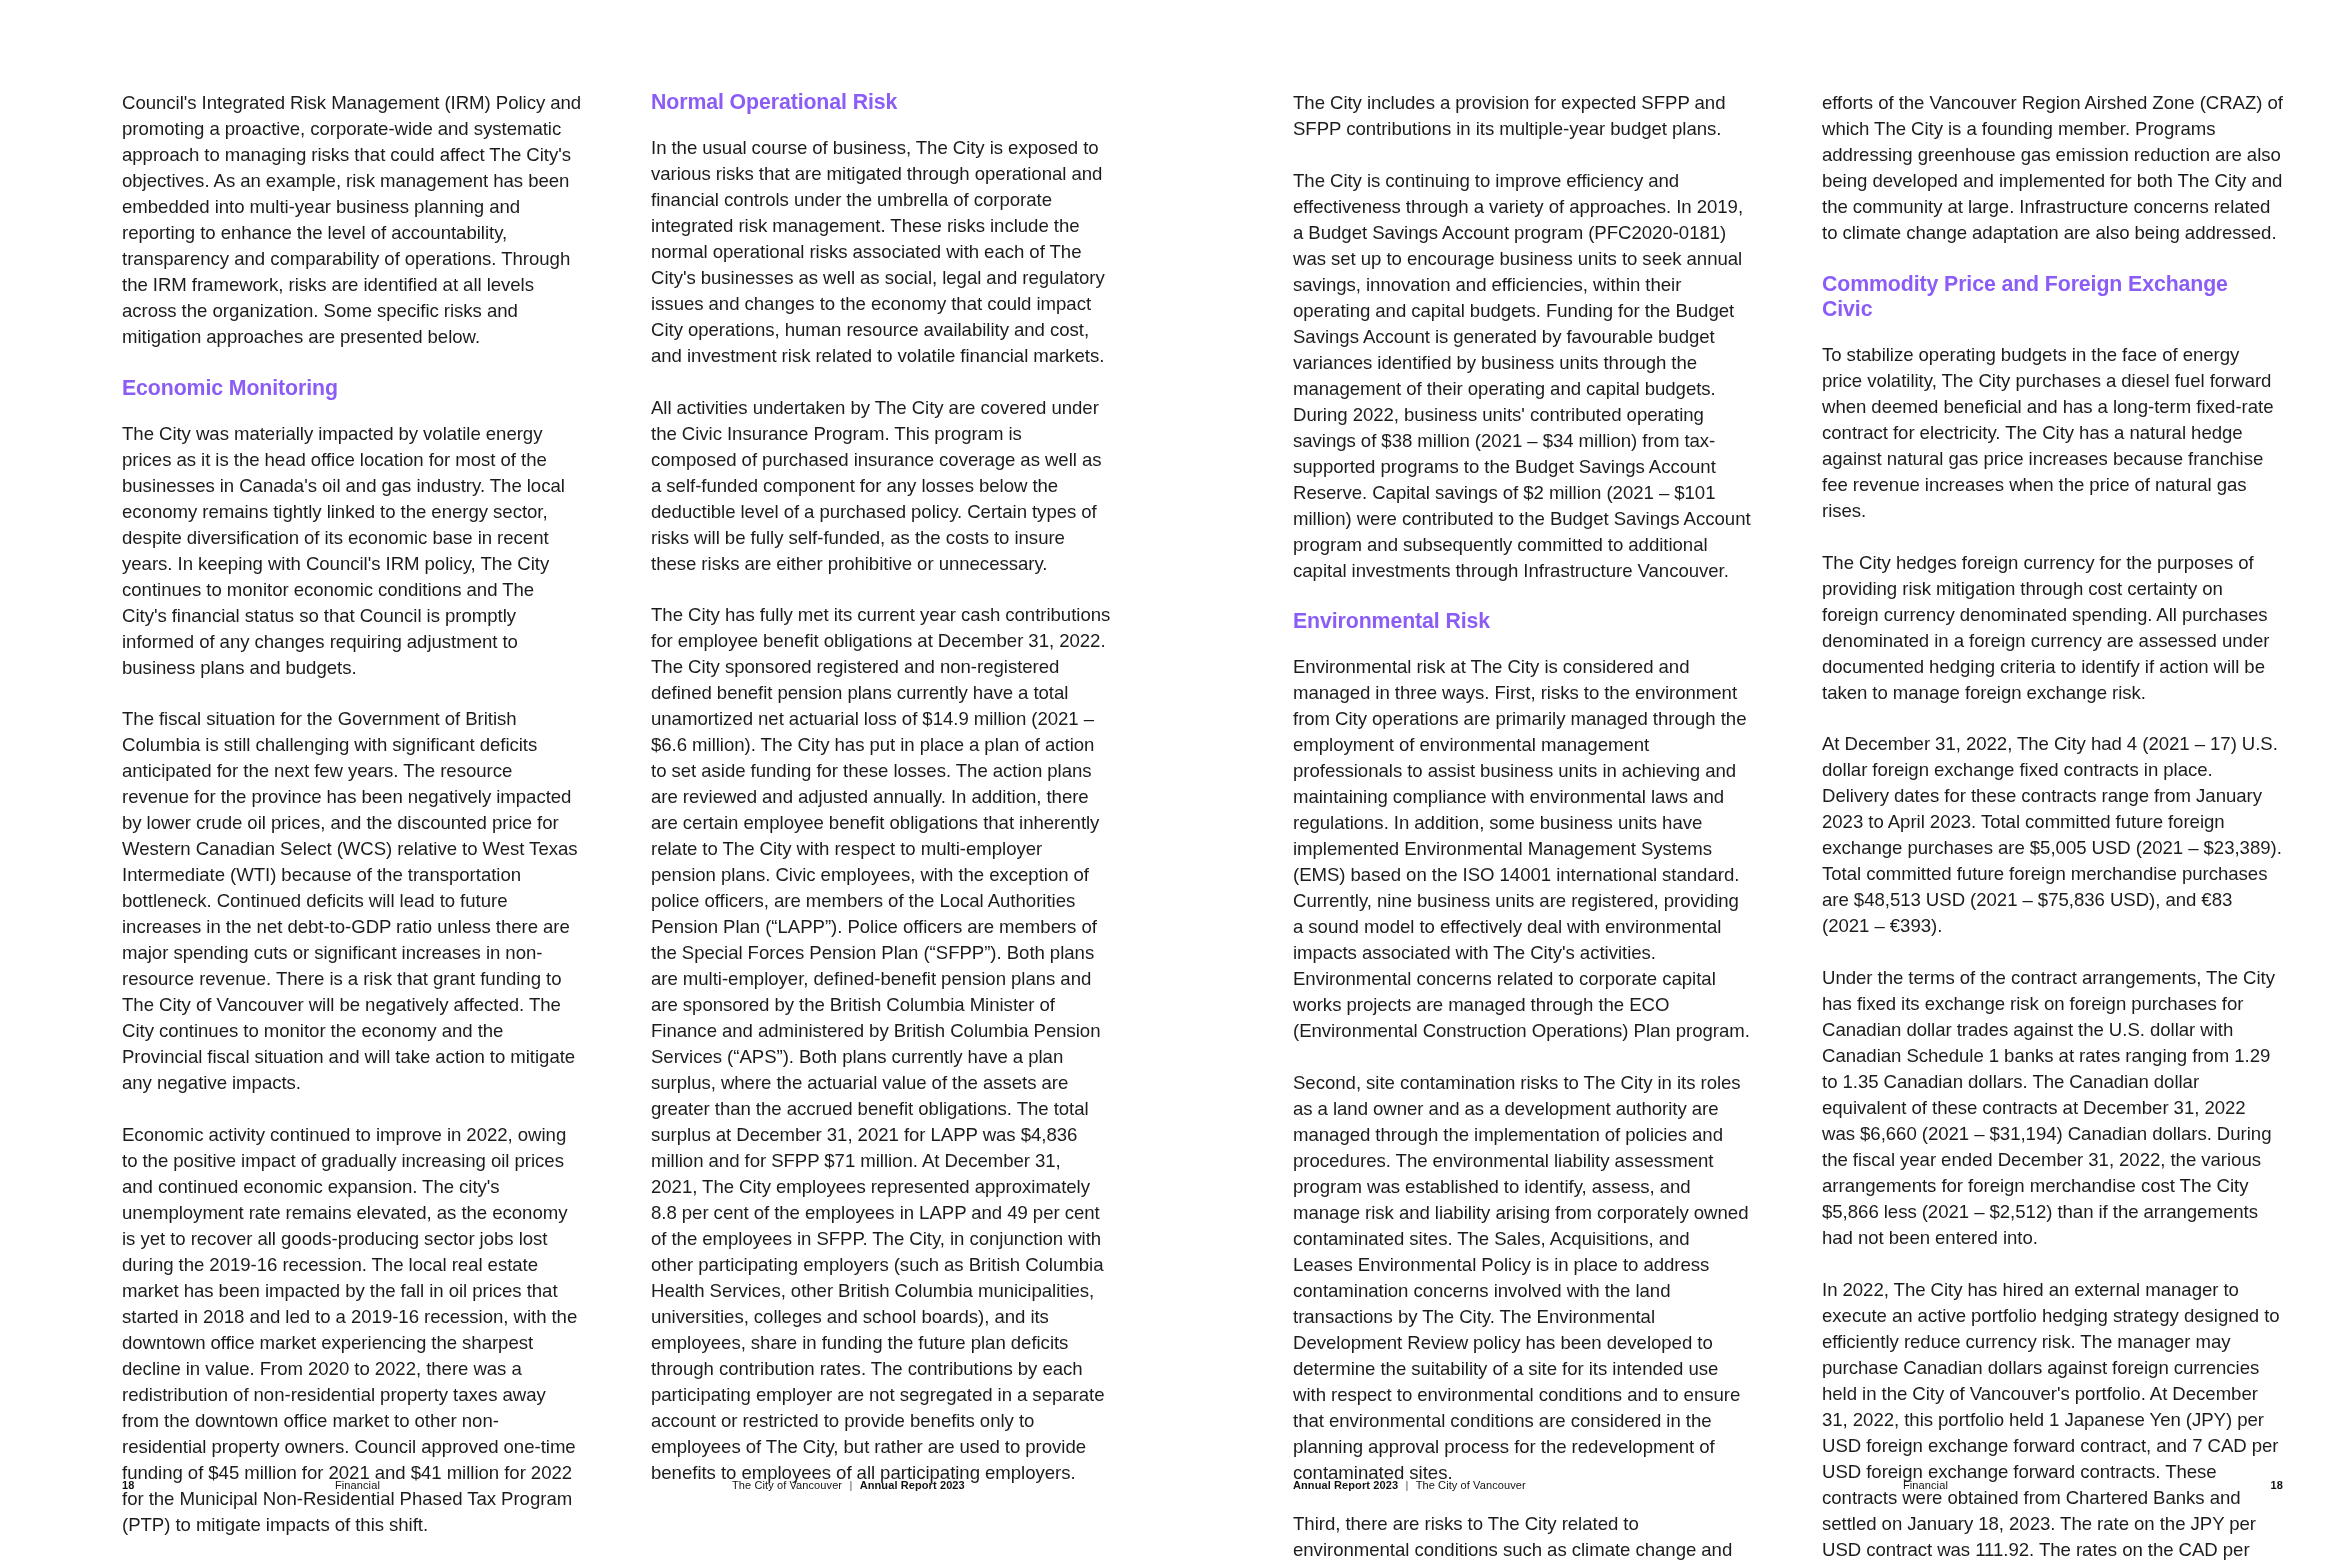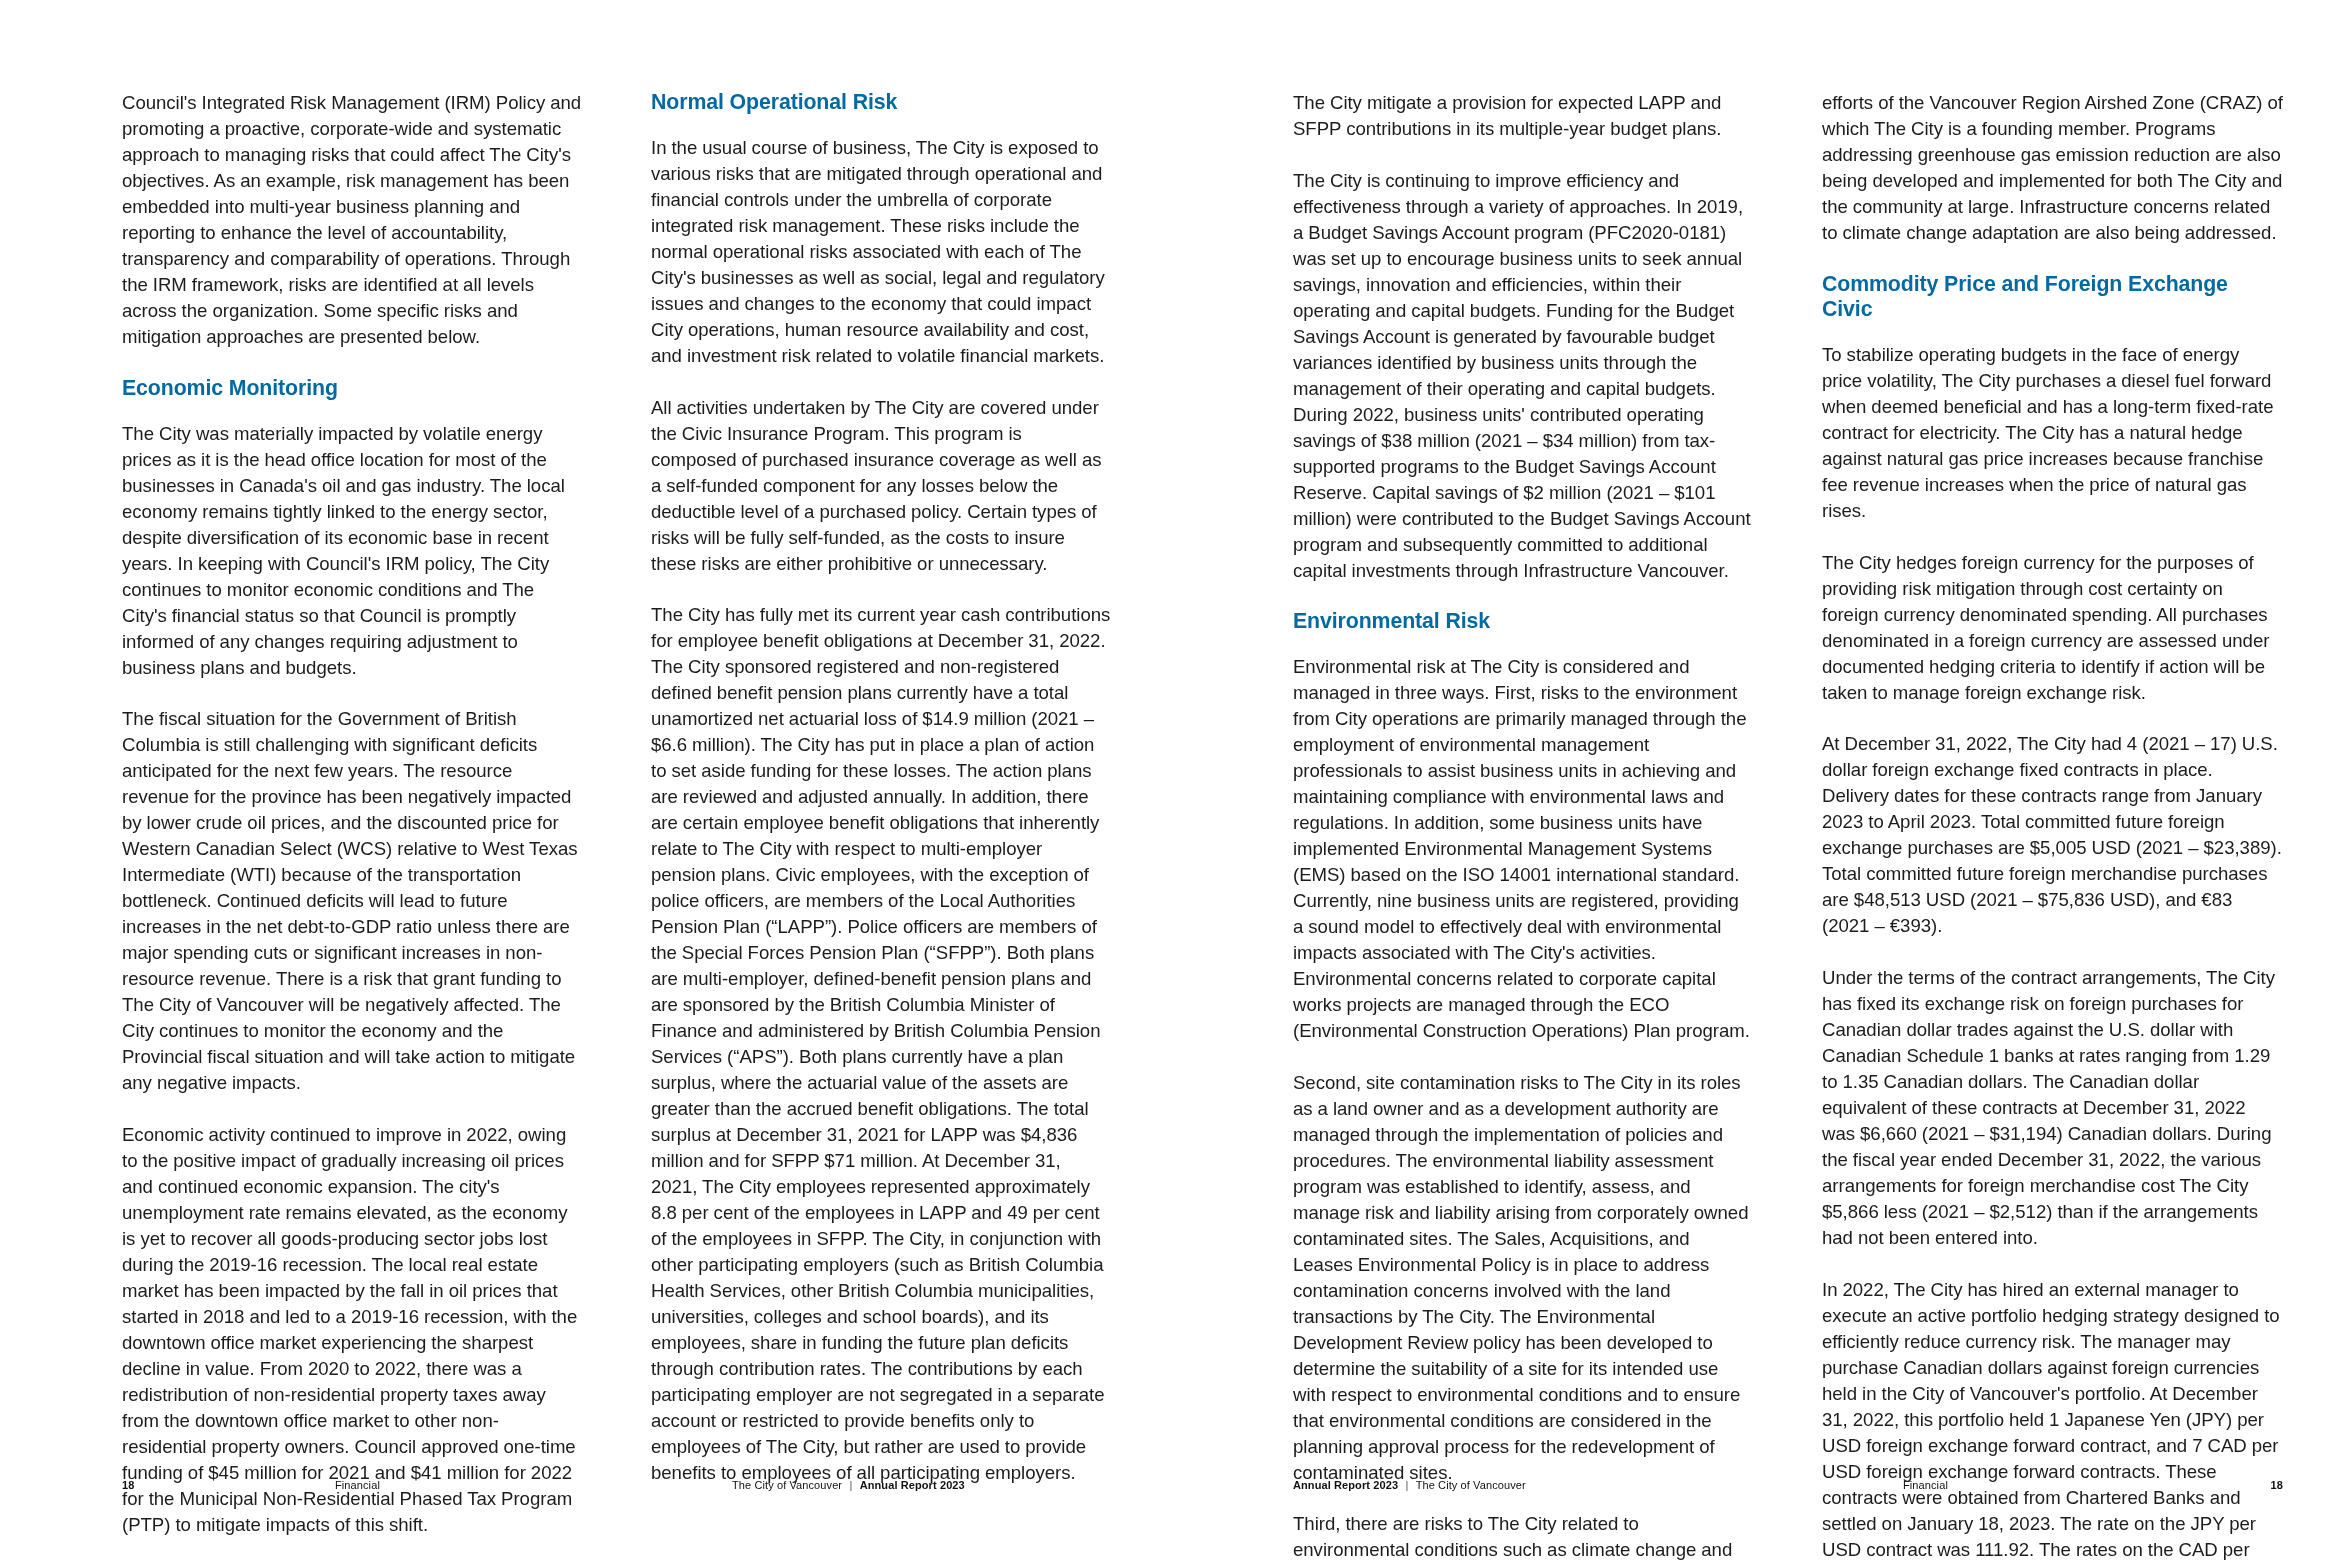--- a/index.html
+++ b/index.html
@@ -58,21 +58,21 @@
     word-spacing: -0.1px;
     font-weight: 400;
   }
   p.body:last-child { margin-bottom: 0; }
 
   h2.section-head {
     margin: 13.4px 0 19.5px 0;
     font-size: 21.3px;
     line-height: 25.6px;
     font-weight: 700;
-    color: #0369a1;
+    color: #8b5cf6;
     letter-spacing: -0.1px;
   }
   h2.section-head.first { margin-top: 0; }
 
   
   .footer {
     position: absolute;
     bottom: 0;
     height: 73px;
     width: 990px;
@@ -138,21 +138,21 @@
           <span class="f-city">The City of Vancouver</span><span class="f-sep">|</span><span class="f-report">Annual Report 2023</span>
         </span>
       </div>
     </div>
   </div>
 
   <div class="page page-right">
     <div class="columns">
 
       <div class="col">
-        <p class="body">The City mitigate a provision for expected LAPP and SFPP contributions in its multiple-year budget plans.</p>
+        <p class="body">The City includes a provision for expected SFPP and SFPP contributions in its multiple-year budget plans.</p>
         <p class="body">The City is continuing to improve efficiency and effectiveness through a variety of approaches. In 2019, a Budget Savings Account program (PFC2020-0181) was set up to encourage business units to seek annual savings, innovation and efficiencies, within their operating and capital budgets. Funding for the Budget Savings Account is generated by favourable budget variances identified by business units through the management of their operating and capital budgets. During 2022, business units' contributed operating savings of $38 million (2021 – $34 million) from tax-supported programs to the Budget Savings Account Reserve. Capital savings of $2 million (2021 – $101 million) were contributed to the Budget Savings Account program and subsequently committed to additional capital investments through Infrastructure Vancouver.</p>
 
         <h2 class="section-head">Environmental Risk</h2>
 
         <p class="body">Environmental risk at The City is considered and managed in three ways. First, risks to the environment from City operations are primarily managed through the employment of environmental management professionals to assist business units in achieving and maintaining compliance with environmental laws and regulations. In addition, some business units have implemented Environmental Management Systems (EMS) based on the ISO 14001 international standard. Currently, nine business units are registered, providing a sound model to effectively deal with environmental impacts associated with The City's activities. Environmental concerns related to corporate capital works projects are managed through the ECO (Environmental Construction Operations) Plan program.</p>
         <p class="body">Second, site contamination risks to The City in its roles as a land owner and as a development authority are managed through the implementation of policies and procedures. The environmental liability assessment program was established to identify, assess, and manage risk and liability arising from corporately owned contaminated sites. The Sales, Acquisitions, and Leases Environmental Policy is in place to address contamination concerns involved with the land transactions by The City. The Environmental Development Review policy has been developed to determine the suitability of a site for its intended use with respect to environmental conditions and to ensure that environmental conditions are considered in the planning approval process for the redevelopment of contaminated sites.</p>
         <p class="body">Third, there are risks to The City related to environmental conditions such as climate change and air quality which are dealt with through programs designed to mitigate their occurrence and impacts. Regional air quality concerns are managed through the</p>
       </div>
 
       <div class="col">

